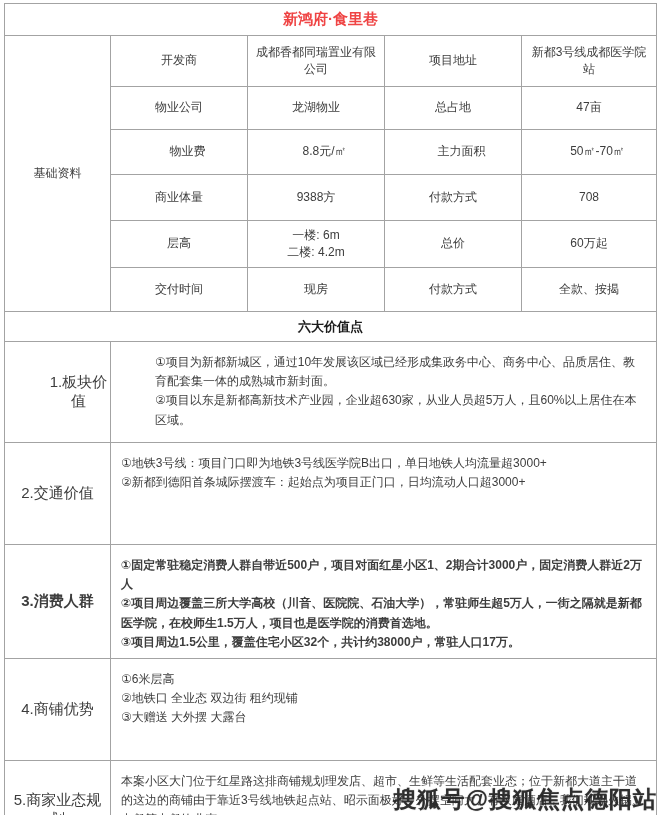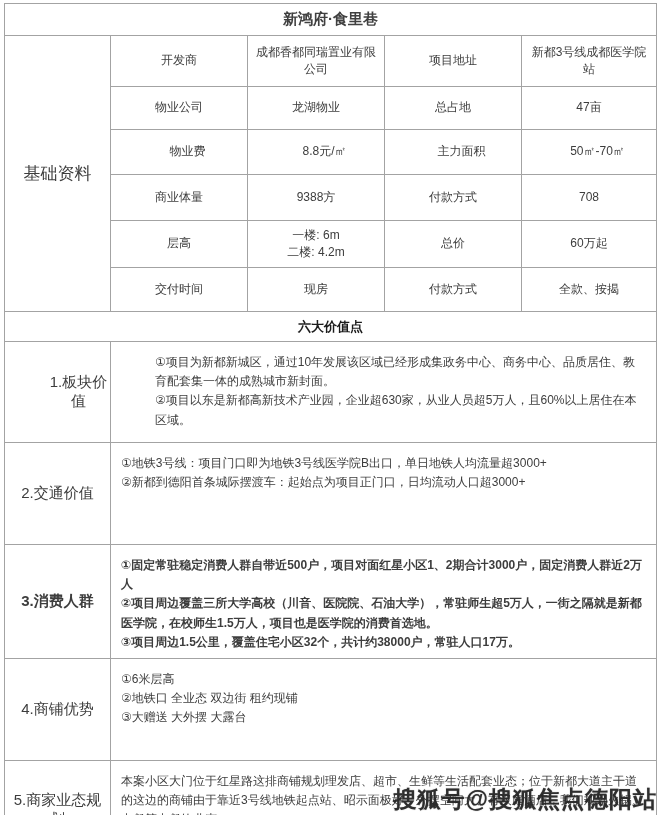--- a/index.html
+++ b/index.html
@@ -6,24 +6,24 @@
   body {
     width:660px; height:815px; overflow:hidden; position:relative;
     font-family:"Liberation Sans","DejaVu Sans",sans-serif;
     color:#3d3d3d;
   }
   .sheet { position:absolute; left:4px; top:3px; }
   table.main { border-collapse:collapse; table-layout:fixed; width:652px; background:#fff; }
   td { border:1px solid #a3a3a3; overflow:hidden; vertical-align:middle; }
 
   td.title-cell {
-    height:29px; text-align:center; font-weight:bold; font-size:15px; color:#404040;
+    height:29px; text-align:center; font-weight:bold; font-size:15px; color:#ef4444;
   }
   td.sec-cell {
-    width:106px; text-align:center; font-size:17px; color:#3d3d3d;
+    width:106px; text-align:center; font-size:12px; color:#3d3d3d;
   }
   td.b-label, td.b-value {
     text-align:center; font-size:12px; color:#3d3d3d; white-space:pre-line; line-height:1.45;
     padding:2px 4px;
   }
   td.hdr-cell {
     height:27px; text-align:center; font-weight:bold; font-size:13px; color:#1c1c1c;
   }
   td.v-label {
     text-align:center; font-size:15px; color:#3d3d3d; padding:2px;

